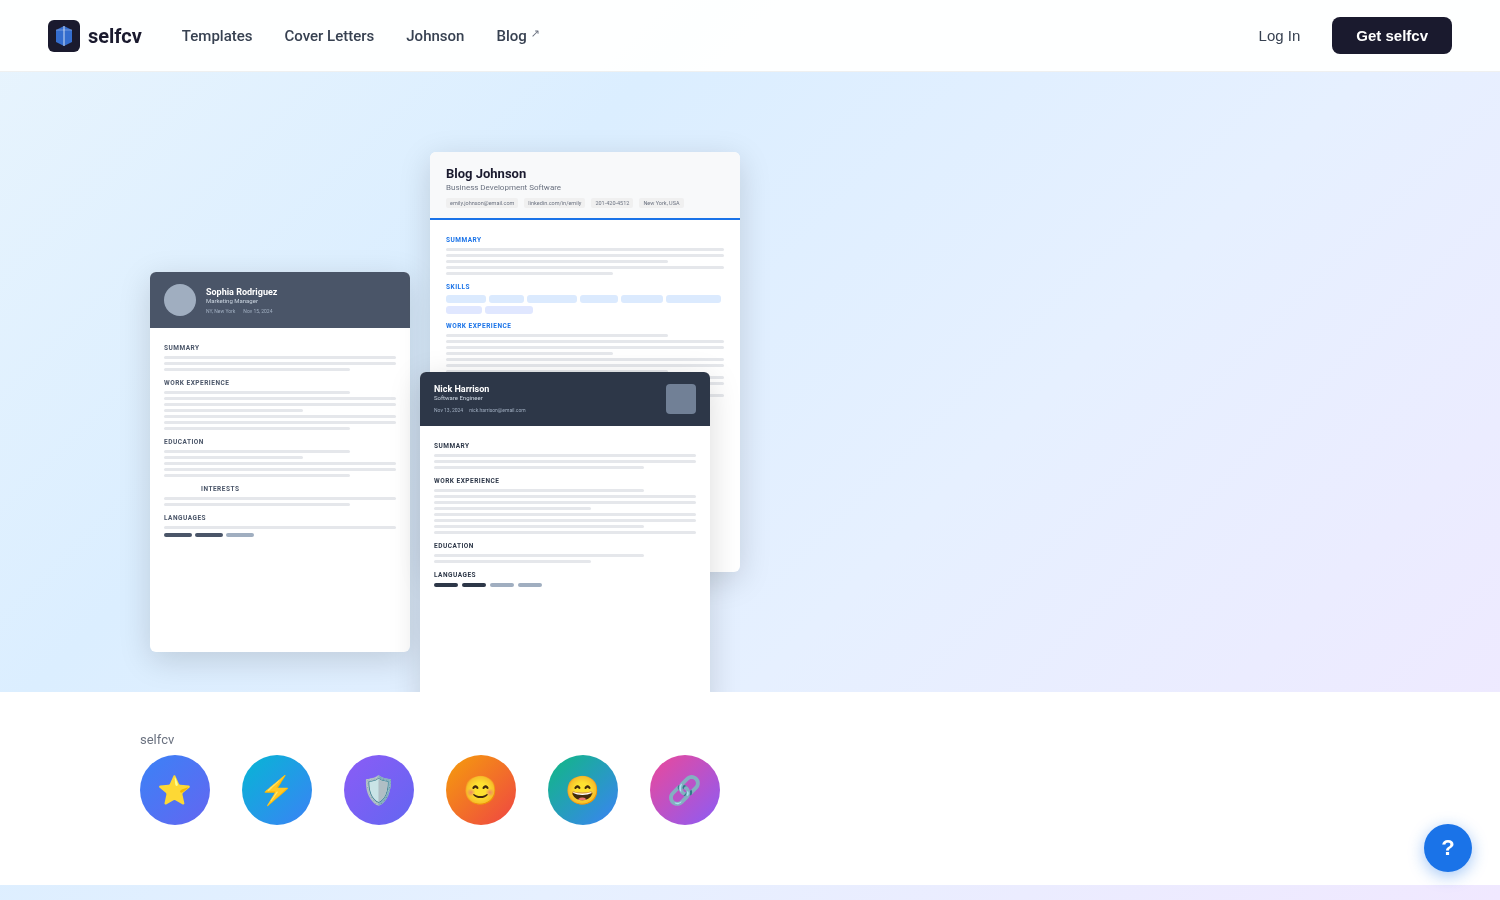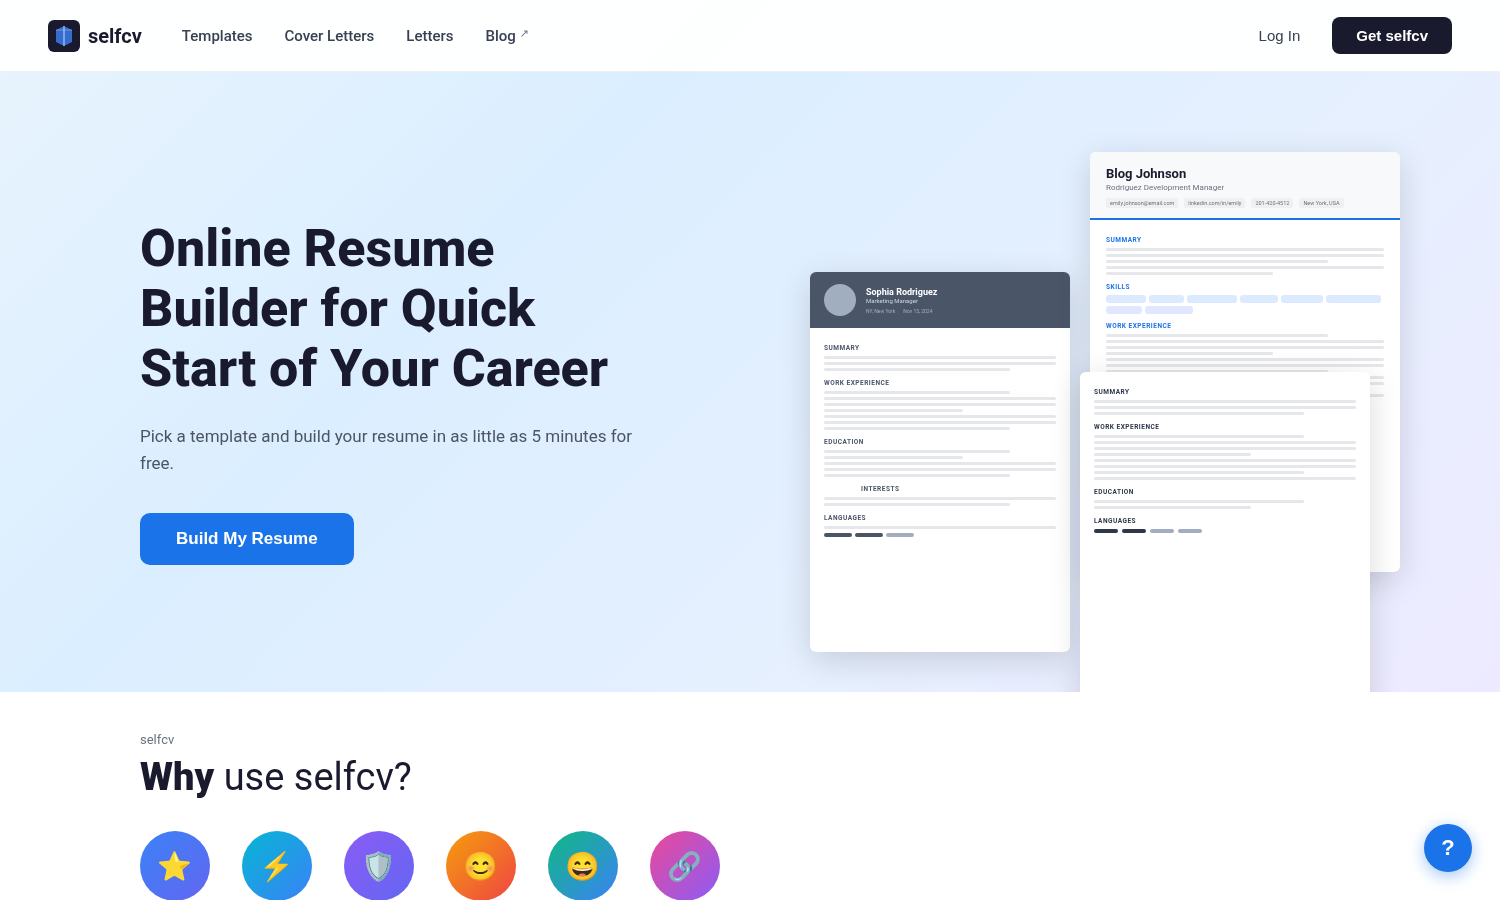--- a/index.html
+++ b/index.html
@@ -370,49 +370,44 @@
       <span class="logo-text">selfcv</span>
     </a>
     <ul class="nav-links">
       <li>
         <a href="#">Templates</a>
       </li>
       <li>
         <a href="#">Cover Letters</a>
       </li>
       <li>
-        <a href="#">Letters</a>
+        <a href="#">Johnson</a>
       </li>
       <li>
         <a href="#" class="blog-link">
           <span>Blog</span>
           <span class="external-icon">↗</span>
         </a>
       </li>
     </ul>
   </div>
   <div class="navbar-right">
     <button class="btn-login">Log In</button>
     <button class="btn-get-started">Get selfcv</button>
   </div>
 </nav>
 
 <section class="hero">
-  <div class="hero-content">
-    <h1 class="hero-title">Online Resume Builder for Quick Start of Your Career</h1>
-    <p class="hero-subtitle">Pick a template and build your resume in as little as 5 minutes for free.</p>
-    <button class="btn-build-resume">Build My Resume</button>
-  </div>
 
   <div class="hero-visuals">
 
     <div class="resume-card card-emily">
       <div class="card-emily-header">
         <div class="card-emily-name">Blog Johnson</div>
-        <div class="card-emily-role">Rodriguez Development Manager</div>
+        <div class="card-emily-role">Business Development Software</div>
         <div class="card-emily-contact">
           <span class="contact-item">emily.johnson@email.com</span>
           <span class="contact-item">linkedin.com/in/emily</span>
           <span class="contact-item">201-420-4512</span>
           <span class="contact-item">New York, USA</span>
         </div>
       </div>
       <div class="card-emily-body">
         <div class="section-title-small">SUMMARY</div>
         <div class="text-line full"></div>
@@ -491,20 +486,33 @@
         <div class="text-line full"></div>
         <div style="display:flex;gap:3px;margin-top:4px;">
           <div style="width:28px;height:4px;background:#4a5568;border-radius:2px;"></div>
           <div style="width:28px;height:4px;background:#4a5568;border-radius:2px;"></div>
           <div style="width:28px;height:4px;background:#a0aec0;border-radius:2px;"></div>
         </div>
       </div>
     </div>
 
     <div class="resume-card card-nick">
+      <div class="card-nick-header">
+        <div>
+          <div class="nick-info">
+            <div class="nname">Nick Harrison</div>
+            <div class="nrole">Software Engineer</div>
+          </div>
+          <div style="display:flex;gap:6px;margin-top:6px;">
+            <span style="font-size:5px;color:#a0aec0;">Nov 13, 2024</span>
+            <span style="font-size:5px;color:#a0aec0;">nick.harrison@email.com</span>
+          </div>
+        </div>
+        <div class="avatar-square"></div>
+      </div>
       <div class="card-nick-body">
         <div class="section-title-small" style="color:#2d3748;">SUMMARY</div>
         <div class="text-line full"></div>
         <div class="text-line full"></div>
         <div class="text-line medium"></div>
 
         <div class="section-title-small" style="color:#2d3748;">WORK EXPERIENCE</div>
         <div class="text-line medium"></div>
         <div class="text-line full"></div>
         <div class="text-line full"></div>
@@ -526,24 +534,20 @@
           <div style="width:24px;height:4px;background:#a0aec0;border-radius:2px;"></div>
         </div>
       </div>
     </div>
 
   </div>
 </section>
 
 <section class="why-section">
   <div class="why-brand">selfcv</div>
-  <div class="why-title">
-    <strong>Why</strong>
-    <span>use selfcv?</span>
-  </div>
   <div class="why-icons">
     <div class="why-icon-item">
       <div class="icon-circle" style="background:linear-gradient(135deg,#3b82f6,#6366f1);">
         <span>⭐</span>
       </div>
     </div>
     <div class="why-icon-item">
       <div class="icon-circle" style="background:linear-gradient(135deg,#06b6d4,#3b82f6);">
         <span>⚡</span>
       </div>

